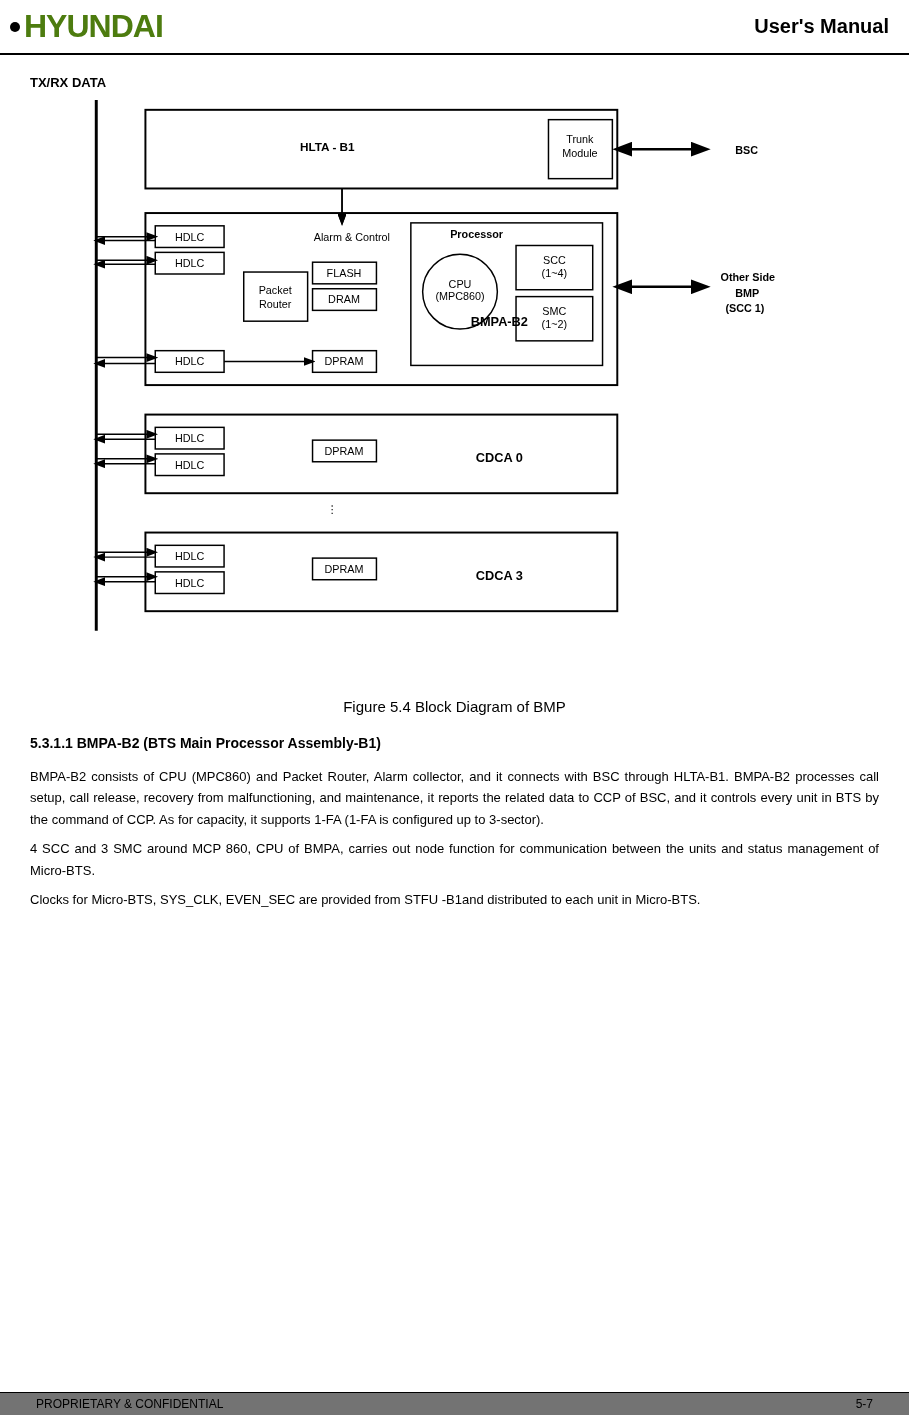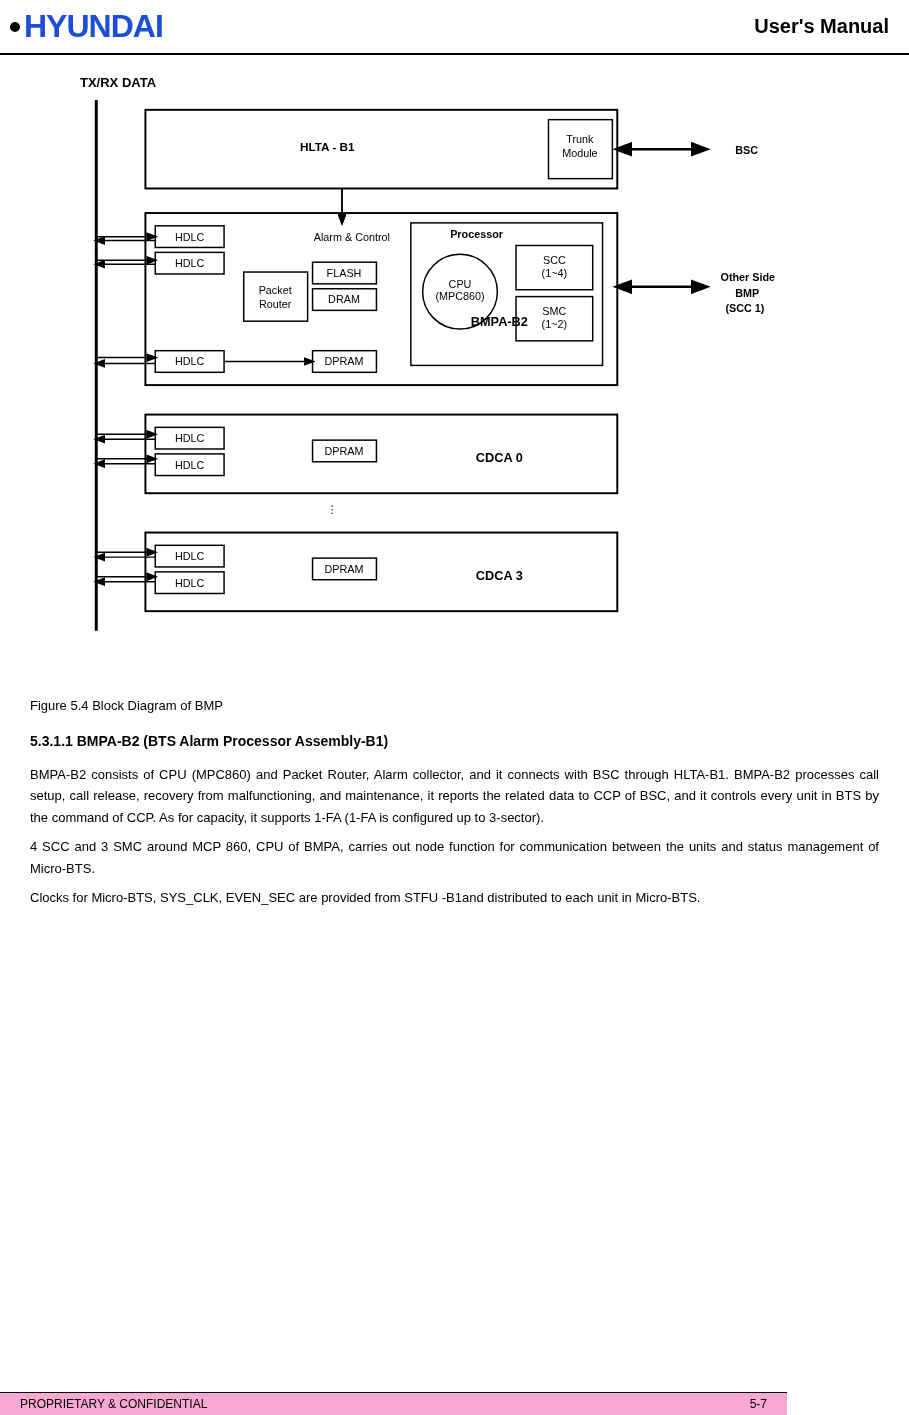--- a/index.html
+++ b/index.html
@@ -19,21 +19,21 @@
       align-items: center;
       padding: 8px 20px 8px 10px;
       border-bottom: 2px solid #000;
     }
     .logo {
       display: flex;
       align-items: center;
       font-size: 32px;
       font-weight: 900;
       letter-spacing: -1px;
-      color: #1d4ed8;
+      color: #4d7c0f;
     }
     .logo-dot {
       width: 10px;
       height: 10px;
       background: #000;
       border-radius: 50%;
       margin-right: 4px;
       display: inline-block;
     }
     .header-title {
@@ -51,59 +51,58 @@
       position: relative;
       margin: 10px auto;
       width: 860px;
     }
 
     
     .txrx-label {
       font-size: 13px;
       font-weight: bold;
       margin-bottom: 5px;
-      margin-left: 50px;
     }
 
     
     .diagram-svg {
       width: 860px;
       height: 580px;
     }
 
     
     .figure-caption {
-      text-align: left;
+      text-align: center;
       margin: 15px 0 20px 0;
-      font-size: 13px;
+      font-size: 15px;
     }
 
     
     .section-heading {
       font-size: 14px;
       font-weight: bold;
       margin-bottom: 15px;
     }
     .body-paragraph {
       margin-bottom: 8px;
       text-align: justify;
       line-height: 1.65;
     }
 
     
     .footer {
       position: fixed;
       bottom: 0;
-      width: 787px;
+      width: 909px;
       border-top: 1px solid #000;
       display: flex;
       justify-content: space-between;
-      padding: 4px 20px;
+      padding: 4px 36px;
       font-size: 12px;
-      background: #f9a8d4;
+      background: #737373;
     }
 
     
     .box {
       fill: none;
       stroke: #000;
       stroke-width: 1.5;
     }
     .box-thick {
       fill: none;
@@ -262,21 +261,21 @@
       <line x1="60" y1="460" x2="120" y2="460" stroke="#000" stroke-width="1.5" marker-end="url(#arrowhead2)"></line>
       <line x1="120" y1="465" x2="60" y2="465" stroke="#000" stroke-width="1.5" marker-end="url(#arrowhead2)"></line>
       <line x1="60" y1="485" x2="120" y2="485" stroke="#000" stroke-width="1.5" marker-end="url(#arrowhead2)"></line>
       <line x1="120" y1="490" x2="60" y2="490" stroke="#000" stroke-width="1.5" marker-end="url(#arrowhead2)"></line>
 
     </svg>
   </div>
 
   <div class="figure-caption">Figure 5.4 Block Diagram of BMP</div>
 
-  <div class="section-heading">5.3.1.1  BMPA-B2 (BTS Alarm Processor Assembly-B1)</div>
+  <div class="section-heading">5.3.1.1  BMPA-B2 (BTS Main Processor Assembly-B1)</div>
 
   <div class="body-paragraph">BMPA-B2 consists of CPU (MPC860) and Packet Router, Alarm collector, and it connects with BSC through HLTA-B1. BMPA-B2 processes call setup, call release, recovery from malfunctioning, and maintenance, it reports the related data to CCP of BSC, and it controls every unit in BTS by the command of CCP. As for capacity, it supports 1-FA (1-FA is configured up to 3-sector).</div>
   <div class="body-paragraph">4 SCC and 3 SMC around MCP 860, CPU of BMPA, carries out node function for communication between the units and status management of Micro-BTS.</div>
   <div class="body-paragraph">Clocks for Micro-BTS, SYS_CLK, EVEN_SEC are provided from STFU -B1and distributed to each unit in Micro-BTS.</div>
 
 </div>
 
 <div class="footer">
   <span>PROPRIETARY &amp; CONFIDENTIAL</span>
   <span>5-7</span>

